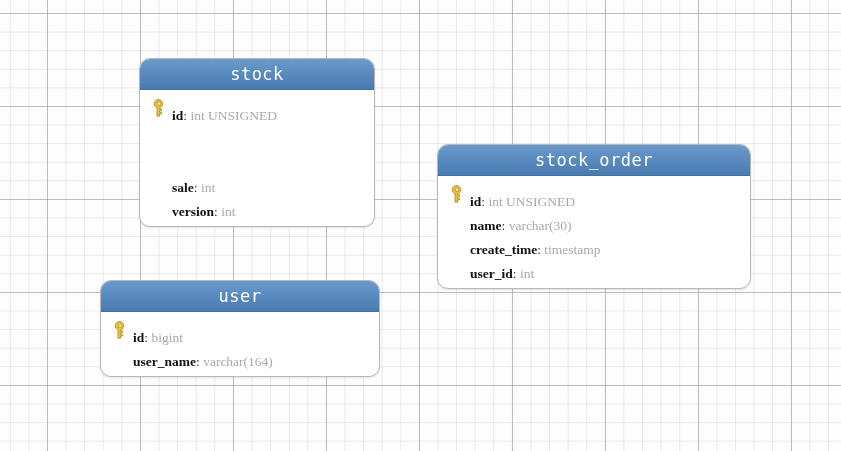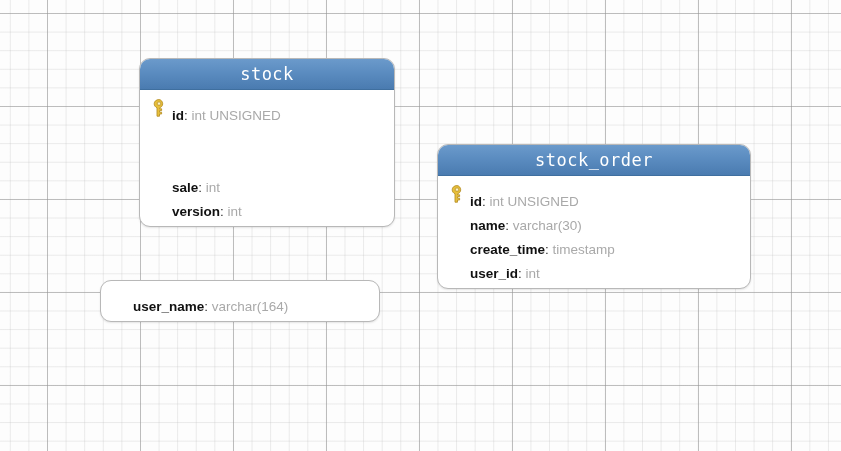--- a/index.html
+++ b/index.html
@@ -73,38 +73,38 @@
     height: 20px;
     display: flex;
     align-items: center;
     justify-content: center;
   }
 
   .key-icon { display: block; }
 
   .field-text {
     font-size: 13.5px;
-    font-family: Liberation Sans, sans-serif;
+    font-family: Liberation Serif, serif;
     line-height: 20px;
     margin-top: 16px;
   }
   .field-name {
     color: #111111;
     font-weight: bold;
   }
   .field-colon {
     color: #333333;
   }
   .field-type {
     color: #a9a9a9;
     font-weight: normal;
   }
 
   
-  #entity-stock        { left: 139px; top: 58px;  width: 256px; }
+  #entity-stock        { left: 139px; top: 58px;  width: 236px; }
   #entity-stock_order  { left: 437px; top: 144px; width: 314px; }
   #entity-user         { left: 100px; top: 280px; width: 280px; }
 </style>
 </head>
 <body>
 
 <div id="canvas">
 
   <div class="entity" id="entity-stock">
     <div class="entity-header">stock</div>
@@ -168,22 +168,32 @@
 
       <div class="field-row">
         <span class="key-slot"></span>
         <span class="field-text"><span class="field-name">user_id</span><span class="field-colon">:</span> <span class="field-type">int</span></span>
       </div>
 
     </div>
   </div>
 
   <div class="entity" id="entity-user">
+    <div class="entity-header">user</div>
     <div class="entity-body">
 
+      <div class="field-row">
+        <span class="key-slot">
+          <svg class="key-icon" width="14" height="18" viewBox="0 0 14 18" aria-hidden="true">
+            <path d="M7 0.6 C4.1 0.6 2.2 2.5 2.2 4.8 C2.2 6.6 3.3 8.1 5.0 8.7 L5.0 17.2 L7.5 17.2 L7.5 15.0 L9.6 15.0 L9.6 13.2 L7.5 13.2 L7.5 11.6 L9.6 11.6 L9.6 9.8 L7.5 9.8 L7.5 8.8 C9.4 8.3 10.7 6.7 10.7 4.8 C10.7 2.5 8.8 0.6 7 0.6 Z" fill="#e8c03a" stroke="#b8912a" stroke-width="0.9" stroke-linejoin="round"></path>
+            <rect x="5.3" y="3.1" width="3.4" height="3.0" rx="0.7" fill="#fdf3c4" stroke="#b8912a" stroke-width="0.8"></rect>
+          </svg>
+        </span>
+        <span class="field-text"><span class="field-name">id</span><span class="field-colon">:</span> <span class="field-type">bigint</span></span>
+      </div>
 
       <div class="field-row">
         <span class="key-slot"></span>
         <span class="field-text"><span class="field-name">user_name</span><span class="field-colon">:</span> <span class="field-type">varchar(164)</span></span>
       </div>
 
     </div>
   </div>
 
 </div>

